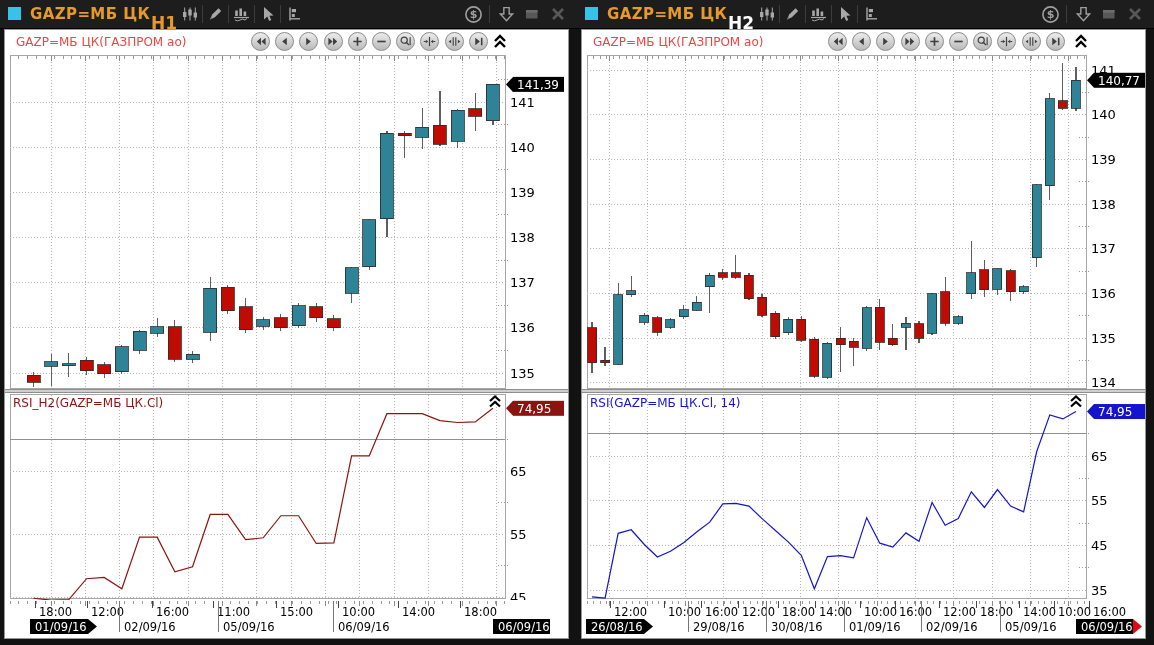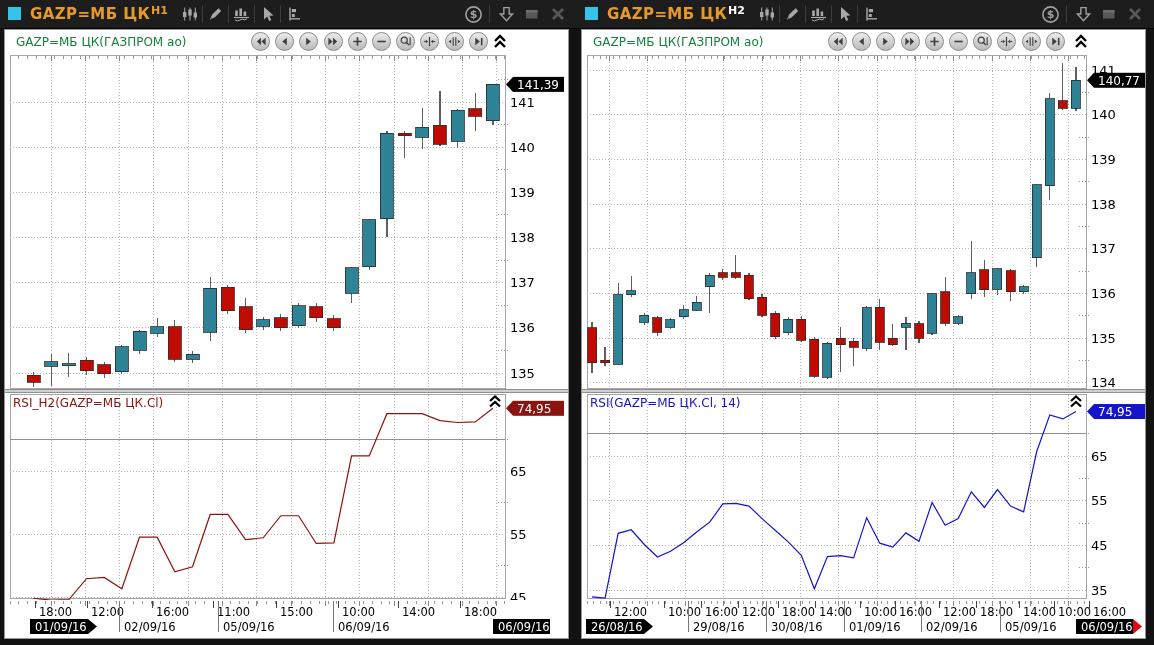--- a/index.html
+++ b/index.html
@@ -4,30 +4,30 @@
 <style>
   html,body{margin:0;padding:0;background:#000;}
   #screen{position:relative;width:1154px;height:645px;background:#050505;overflow:hidden;
           font-family:"DejaVu Sans",sans-serif;}
   .window{position:absolute;top:0;width:577px;height:645px;background:#121212;padding-left:24px;}
   .titlebar{position:absolute;top:0;left:0;width:577px;height:28px;background:#1d1d1d;
             border-bottom:1px solid #000;}
   .tb-square{position:absolute;left:8px;top:7px;width:13px;height:13px;}
   .tb-title{position:absolute;left:30px;top:5px;font-size:15px;font-weight:bold;
             letter-spacing:.4px;}
-  .tb-tf{position:absolute;left:151px;top:4px;font-size:11px;font-weight:bold;}
+  .tb-tf{position:absolute;left:151px;top:13px;font-size:17px;font-weight:bold;}
   .tb-icons{position:absolute;left:178px;top:3px;height:22px;display:flex;align-items:center;}
   .tb-icons .ico{width:23px;height:18px;display:flex;align-items:center;justify-content:center;}
   .tb-sep{width:1px;height:18px;background:#3c3c3c;margin:0 1px;}
   .tb-right{position:absolute;right:8px;top:3px;height:22px;display:flex;align-items:center;gap:4px;}
   .tb-right .ico{width:22px;height:20px;display:flex;align-items:center;justify-content:center;}
   .client{position:absolute;left:4px;top:29px;width:565px;height:610px;background:#fff;
           border:1px solid #969696;box-sizing:border-box;}
   .chart-header{position:absolute;left:0;top:0;width:563px;height:24px;background:#fff;}
-  .instrument{position:absolute;left:11px;top:5px;font-size:12px;color:#15803d;white-space:nowrap;}
+  .instrument{position:absolute;left:11px;top:5px;font-size:12px;color:#ef4444;white-space:nowrap;}
   .navbtn{position:absolute;top:2px;width:19px;height:19px;border-radius:50%;
           background:linear-gradient(#ececec,#b9b9b9);border:1px solid #8a8a8a;
           box-sizing:border-box;display:flex;align-items:center;justify-content:center;}
   .collapse{position:absolute;top:4px;width:14px;height:15px;}
   svg text{font-family:"DejaVu Sans",sans-serif;}
   .price-pane{position:absolute;left:0;top:24px;}
   .splitter{position:absolute;left:0;top:359px;width:563px;height:4px;background:#cfcfcf;
             border-top:1px solid #8f8f8f;border-bottom:1px solid #8f8f8f;box-sizing:border-box;}
   .rsi-pane{position:absolute;left:0;top:363px;}
   .time-axis{position:absolute;left:0;top:570px;}

